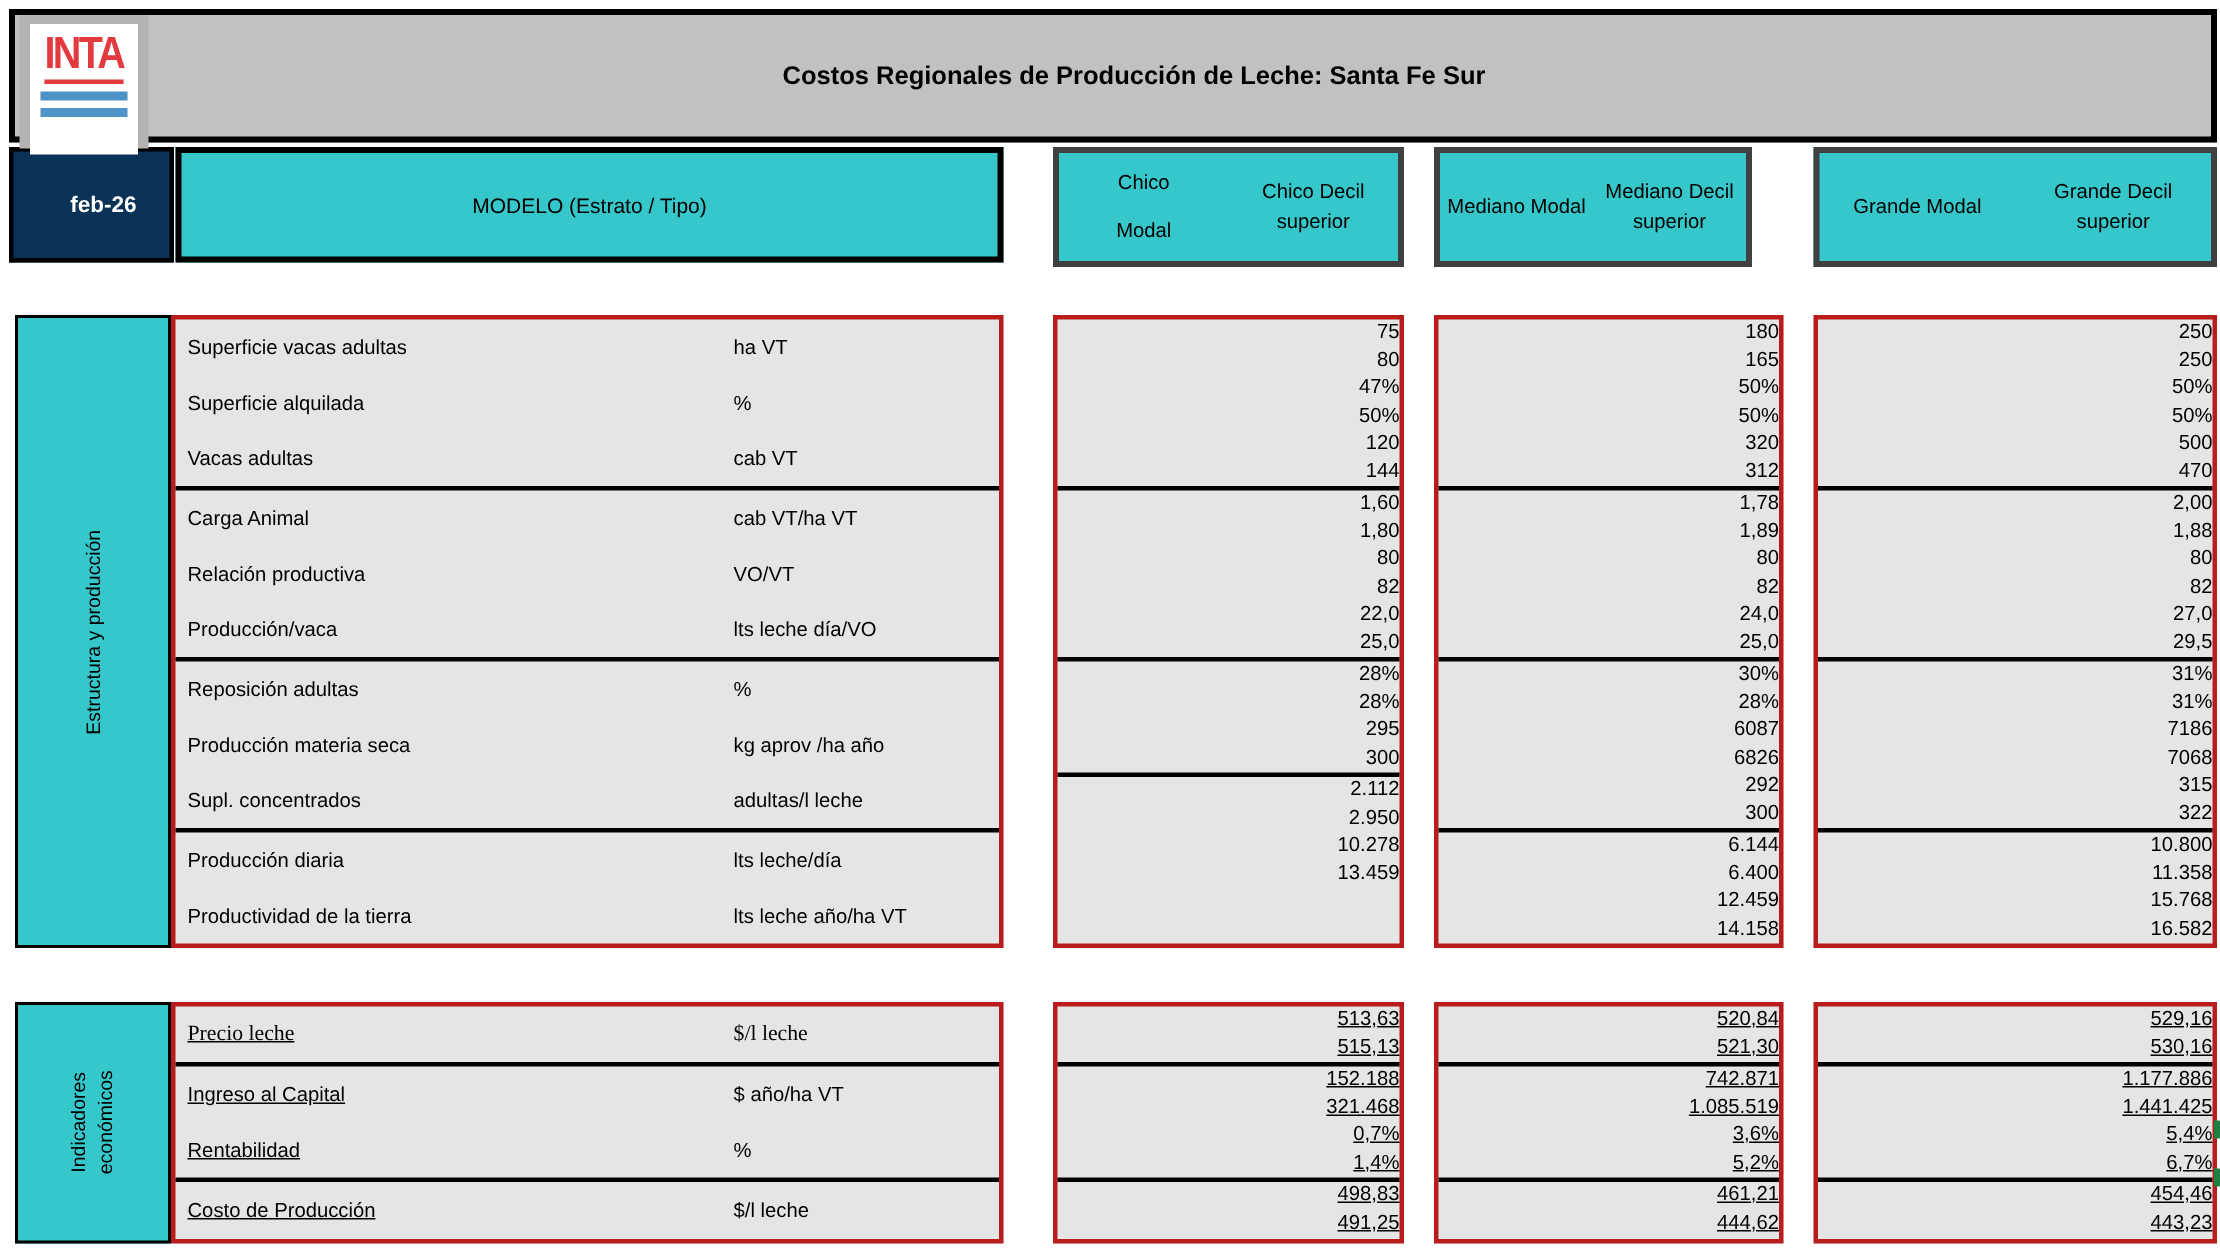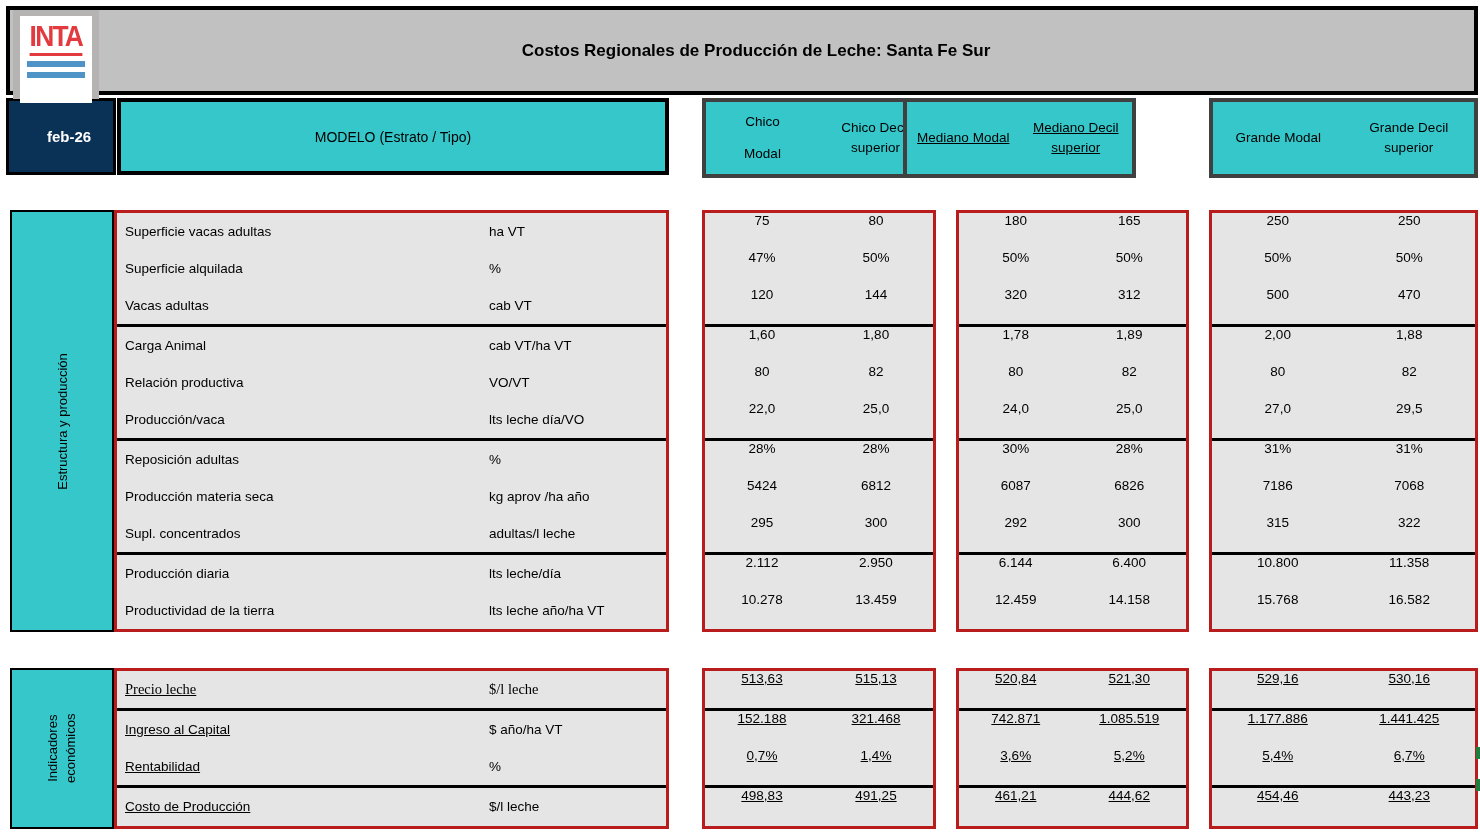--- a/index.html
+++ b/index.html
@@ -62,21 +62,21 @@
     display:flex; align-items:stretch;
     font-size:13.5px;
   }
   .hdr-group .cell {
     flex:1; display:flex; align-items:center; justify-content:center;
     text-align:center; padding:2px 4px; white-space:pre-line;
   }
   .hdr-group .cell.modal { line-height:2.4; }
   .hdr-group .cell.decil { line-height:1.5; }
   #hdr-chico   { left:702px;  width:234px; }
-  #hdr-mediano { left:903px;  width:233px;text-decoration:underline; }
+  #hdr-mediano { left:956px;  width:212px; }
   #hdr-grande  { left:1209px; width:269px; }
 
   
   .sidebar {
     left:10px; width:104px;
     background: var(--teal, #35c7ca); border:2px solid #000;
     display:flex; align-items:center; justify-content:center;
   }
   .sidebar .vtext { transform: rotate(-90deg); font-size:13px; text-align:center; }
   #sidebar-1 { top:210px; height:422px; }
@@ -97,21 +97,21 @@
 
   .lrow {
     height:37px; position:relative;
     display:flex; align-items:center;
     padding-left:8px; font-size:13.5px;
   }
   .sec2 .lrow { height:37px; }
   .lrow .runit { position:absolute; left:372px; }
   .lrow.serif span { font-family:"Liberation Serif", serif; font-size:14.5px; }
 
-  .vrow { height:37px; display:flex; align-items:flex-start; font-size:13.5px; }
+  .vrow { height:37px; display:flex; align-items:flex-end; font-size:13.5px;flex-direction:column; }
   .vrow .vcell { flex:1; text-align:center; }
 
   
   .green-marker { left:1476px; width:4px; height:12px; background: var(--green, #1e8040); }
   #green-marker-1 { top:747px; }
   #green-marker-2 { top:779px; }
 </style>
 </head>
 <body>
 
@@ -229,24 +229,20 @@
         <span class="vcell">22,0</span>
         <span class="vcell">25,0</span>
       </div>
     </div>
     <div class="group">
       <div class="vrow">
         <span class="vcell">28%</span>
         <span class="vcell">28%</span>
       </div>
       <div class="vrow">
-        <span class="vcell">5424</span>
-        <span class="vcell">6812</span>
-      </div>
-      <div class="vrow">
         <span class="vcell">295</span>
         <span class="vcell">300</span>
       </div>
     </div>
     <div class="group">
       <div class="vrow">
         <span class="vcell">2.112</span>
         <span class="vcell">2.950</span>
       </div>
       <div class="vrow">

